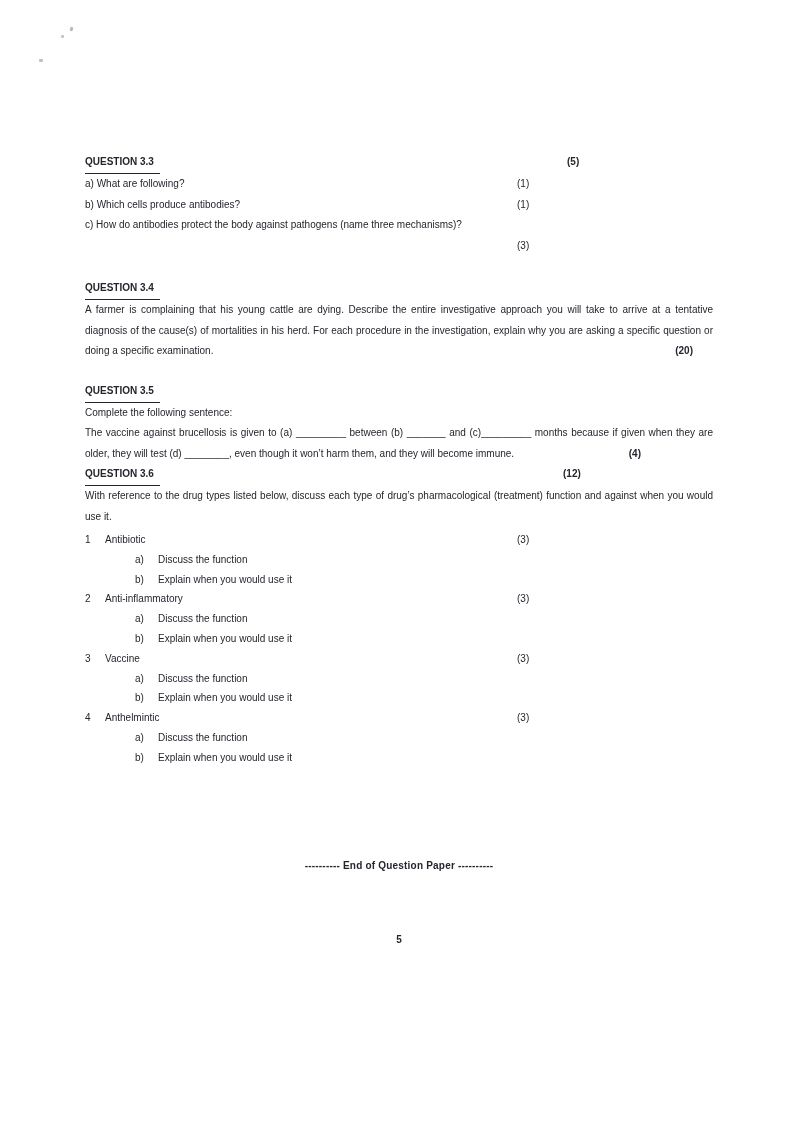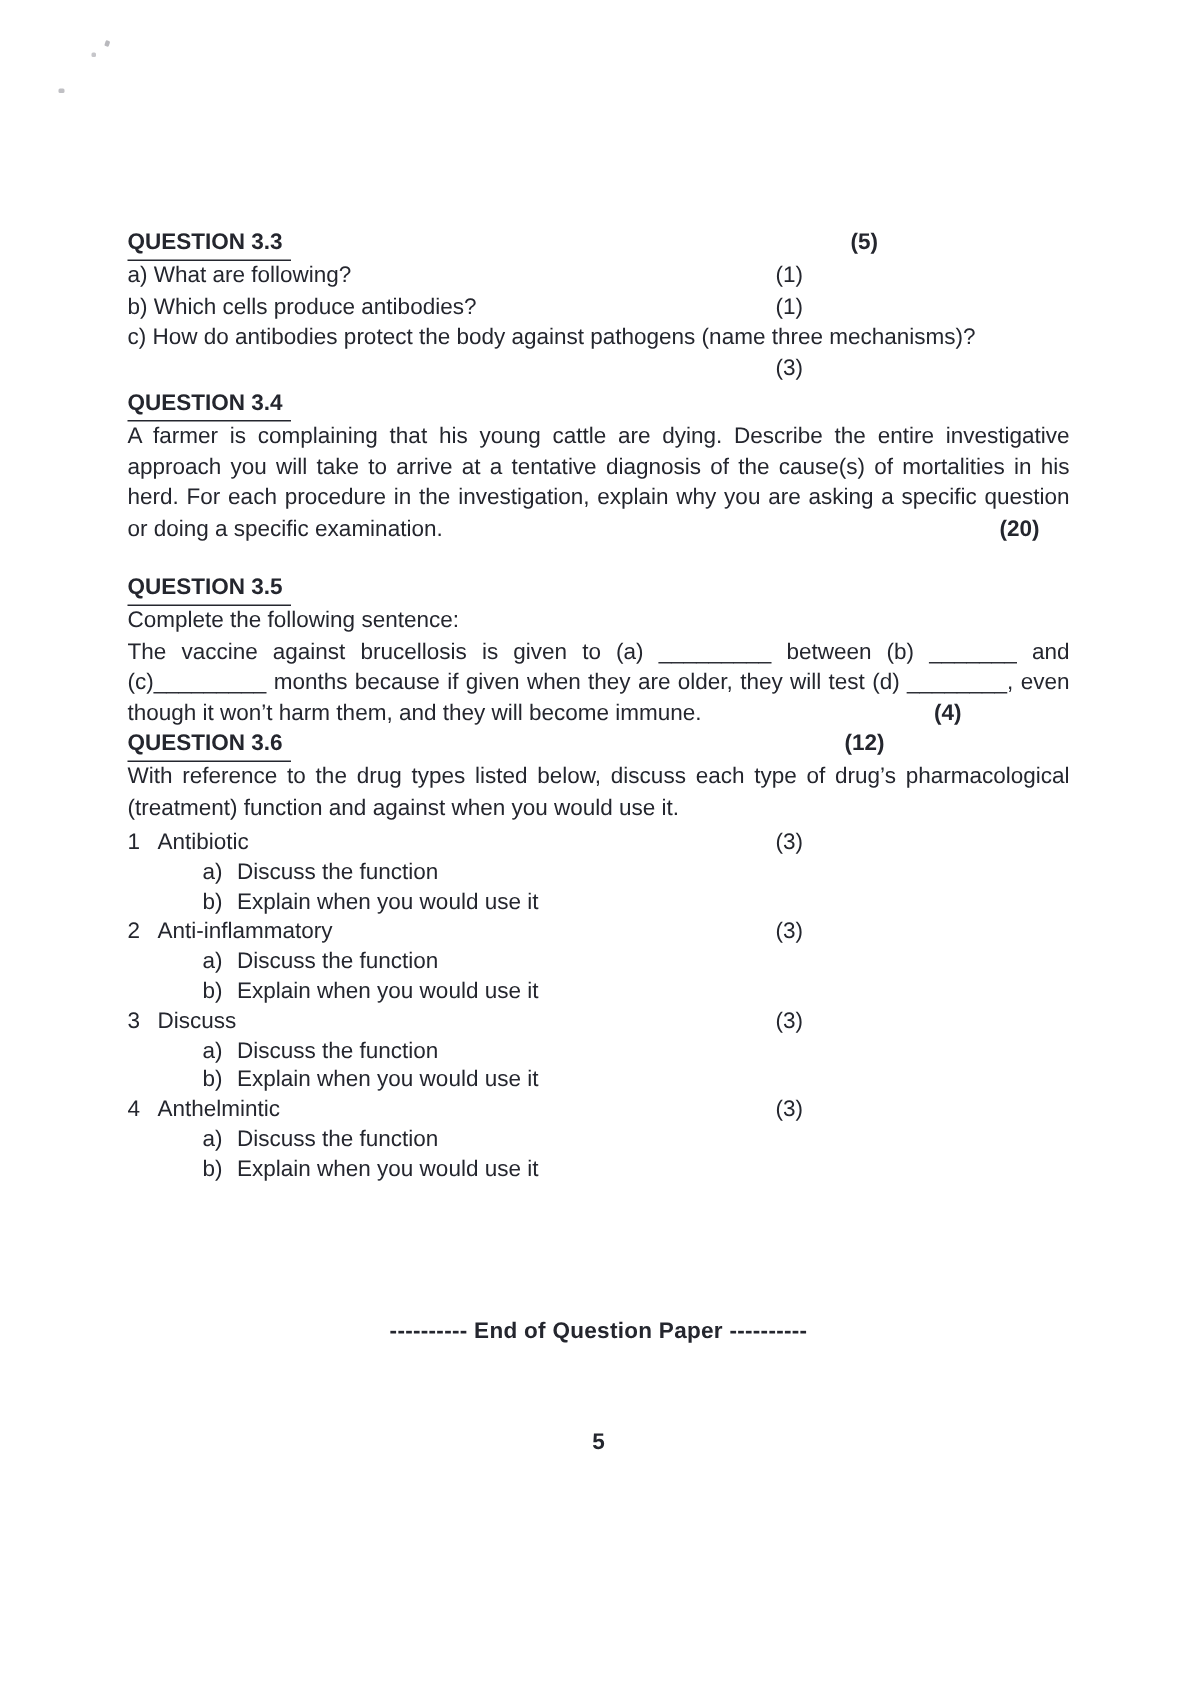--- a/index.html
+++ b/index.html
@@ -26,25 +26,25 @@
   }
   .speck-1 { left: 70px; top: 27px; width: 3px; height: 4px; background: #b9b9bd; transform: rotate(20deg); }
   .speck-2 { left: 61px; top: 35px; width: 3px; height: 3px; background: #c6c6ca; }
   .speck-3 { left: 39px; top: 59px; width: 4px; height: 3px; background: #c0c0c4; }
 
   .content {
     position: absolute;
     left: 85px;
     top: 152px;
     width: 628px;
-    font-size: 15px;
+    font-size: 10px;
     line-height: 20.5px;
   }
   .section { position: relative; }
-  .sec-34 { margin-top: 3px; }
+  .sec-34 { margin-top: 22px; }
   .sec-35 { margin-top: 19px; }
   .sec-36 { margin-top: 0; }
 
   .heading-row { position: relative; }
   .q-heading {
     display: inline-block;
     font-weight: 700;
     border-bottom: 1.8px solid #24262e;
     padding-right: 6px;
     padding-bottom: 0.5px;
@@ -178,21 +178,21 @@
           <span class="row-mark">(3)</span>
         </div>
         <div class="sub-row">
           <span class="sub-label">a)</span><span>Discuss the function</span>
         </div>
         <div class="sub-row">
           <span class="sub-label">b)</span><span>Explain when you would use it</span>
         </div>
 
         <div class="drug-row">
-          <span class="drug-num">3</span><span>Discuss</span>
+          <span class="drug-num">3</span><span>Vaccine</span>
           <span class="row-mark">(3)</span>
         </div>
         <div class="sub-row">
           <span class="sub-label">a)</span><span>Discuss the function</span>
         </div>
         <div class="sub-row">
           <span class="sub-label">b)</span><span>Explain when you would use it</span>
         </div>
 
         <div class="drug-row">

